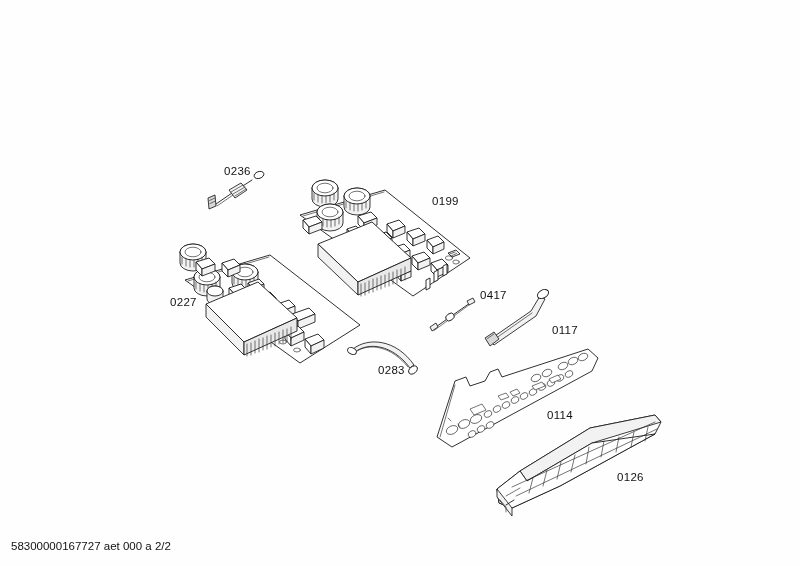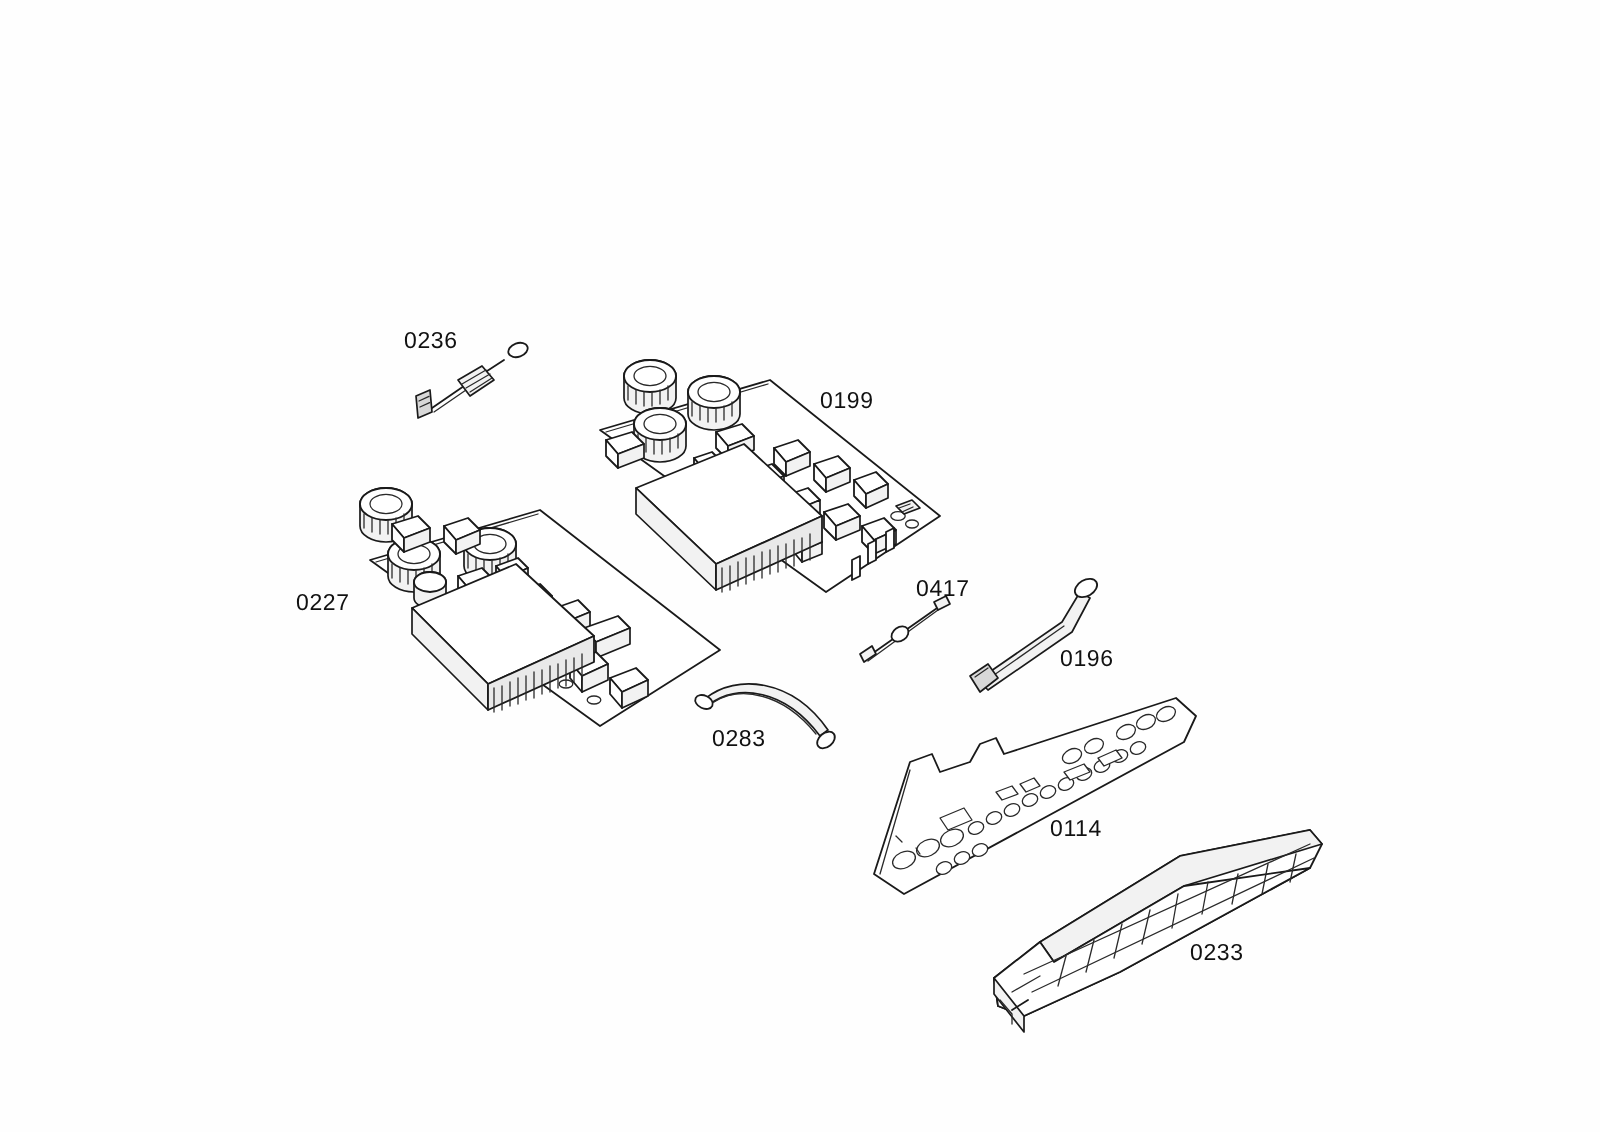--- a/index.html
+++ b/index.html
@@ -1,20 +1,20 @@
 <!DOCTYPE html>
 <html><head>
 <meta charset="utf-8">
 <style>
   html,body{margin:0;padding:0;background:#ffffff;}
   body{width:800px;height:566px;position:relative;overflow:hidden;
        font-family:"Liberation Sans","DejaVu Sans",sans-serif;color:#1a1a1a;}
   #sheet{position:absolute;left:0;top:0;width:800px;height:566px;background:#fefefe;}
   svg#diagram{position:absolute;left:0;top:0;width:800px;height:566px;}
-  .lbl{position:absolute;font-size:11.5px;letter-spacing:.3px;color:#111;white-space:nowrap;}
+  .lbl{position:absolute;font-size:11.5px;letter-spacing:.3px;color:#111;white-space:nowrap;margin-left:22px;}
   #footer{position:absolute;left:11px;top:540px;font-size:11.5px;color:#111;white-space:nowrap;}
   .ln{fill:none;stroke:#1a1a1a;stroke-width:.9;stroke-linejoin:round;stroke-linecap:round;}
   .ln-t{fill:none;stroke:#2a2a2a;stroke-width:.65;stroke-linejoin:round;stroke-linecap:round;}
   .fillw{fill:#ffffff;stroke:#1a1a1a;stroke-width:.9;stroke-linejoin:round;}
   .fillw-t{fill:#ffffff;stroke:#2a2a2a;stroke-width:.65;stroke-linejoin:round;}
   .fillg{fill:#e9e9e9;stroke:#1a1a1a;stroke-width:.9;stroke-linejoin:round;}
   .fillg2{fill:#d8d8d8;stroke:#1a1a1a;stroke-width:.85;stroke-linejoin:round;}
   .fillg3{fill:#f2f2f2;stroke:#1a1a1a;stroke-width:.85;stroke-linejoin:round;}
 </style>
 </head>
@@ -330,18 +330,19 @@
       <path class="ln-t" d="M500 500 L506 507 L506 512"></path>
       <path class="ln" d="M506 505 L514 500"></path>
     </g>
 
   </svg>
 
   <div class="lbl" style="left:202px;top:165px;">0236</div>
   <div class="lbl" style="left:410px;top:195px;">0199</div>
   <div class="lbl" style="left:148px;top:296px;">0227</div>
   <div class="lbl" style="left:458px;top:289px;">0417</div>
-  <div class="lbl" style="left:530px;top:324px;">0196</div>
+  <div class="lbl" style="left:530px;top:324px;">0117</div>
   <div class="lbl" style="left:356px;top:364px;">0283</div>
   <div class="lbl" style="left:525px;top:409px;">0114</div>
-  <div class="lbl" style="left:595px;top:471px;">0233</div>
-
+  <div class="lbl" style="left:595px;top:471px;">0126</div>
+
+  <div id="footer">58300000167727 aet 000 a 2/2</div>
 </div>
 
 </body></html>

